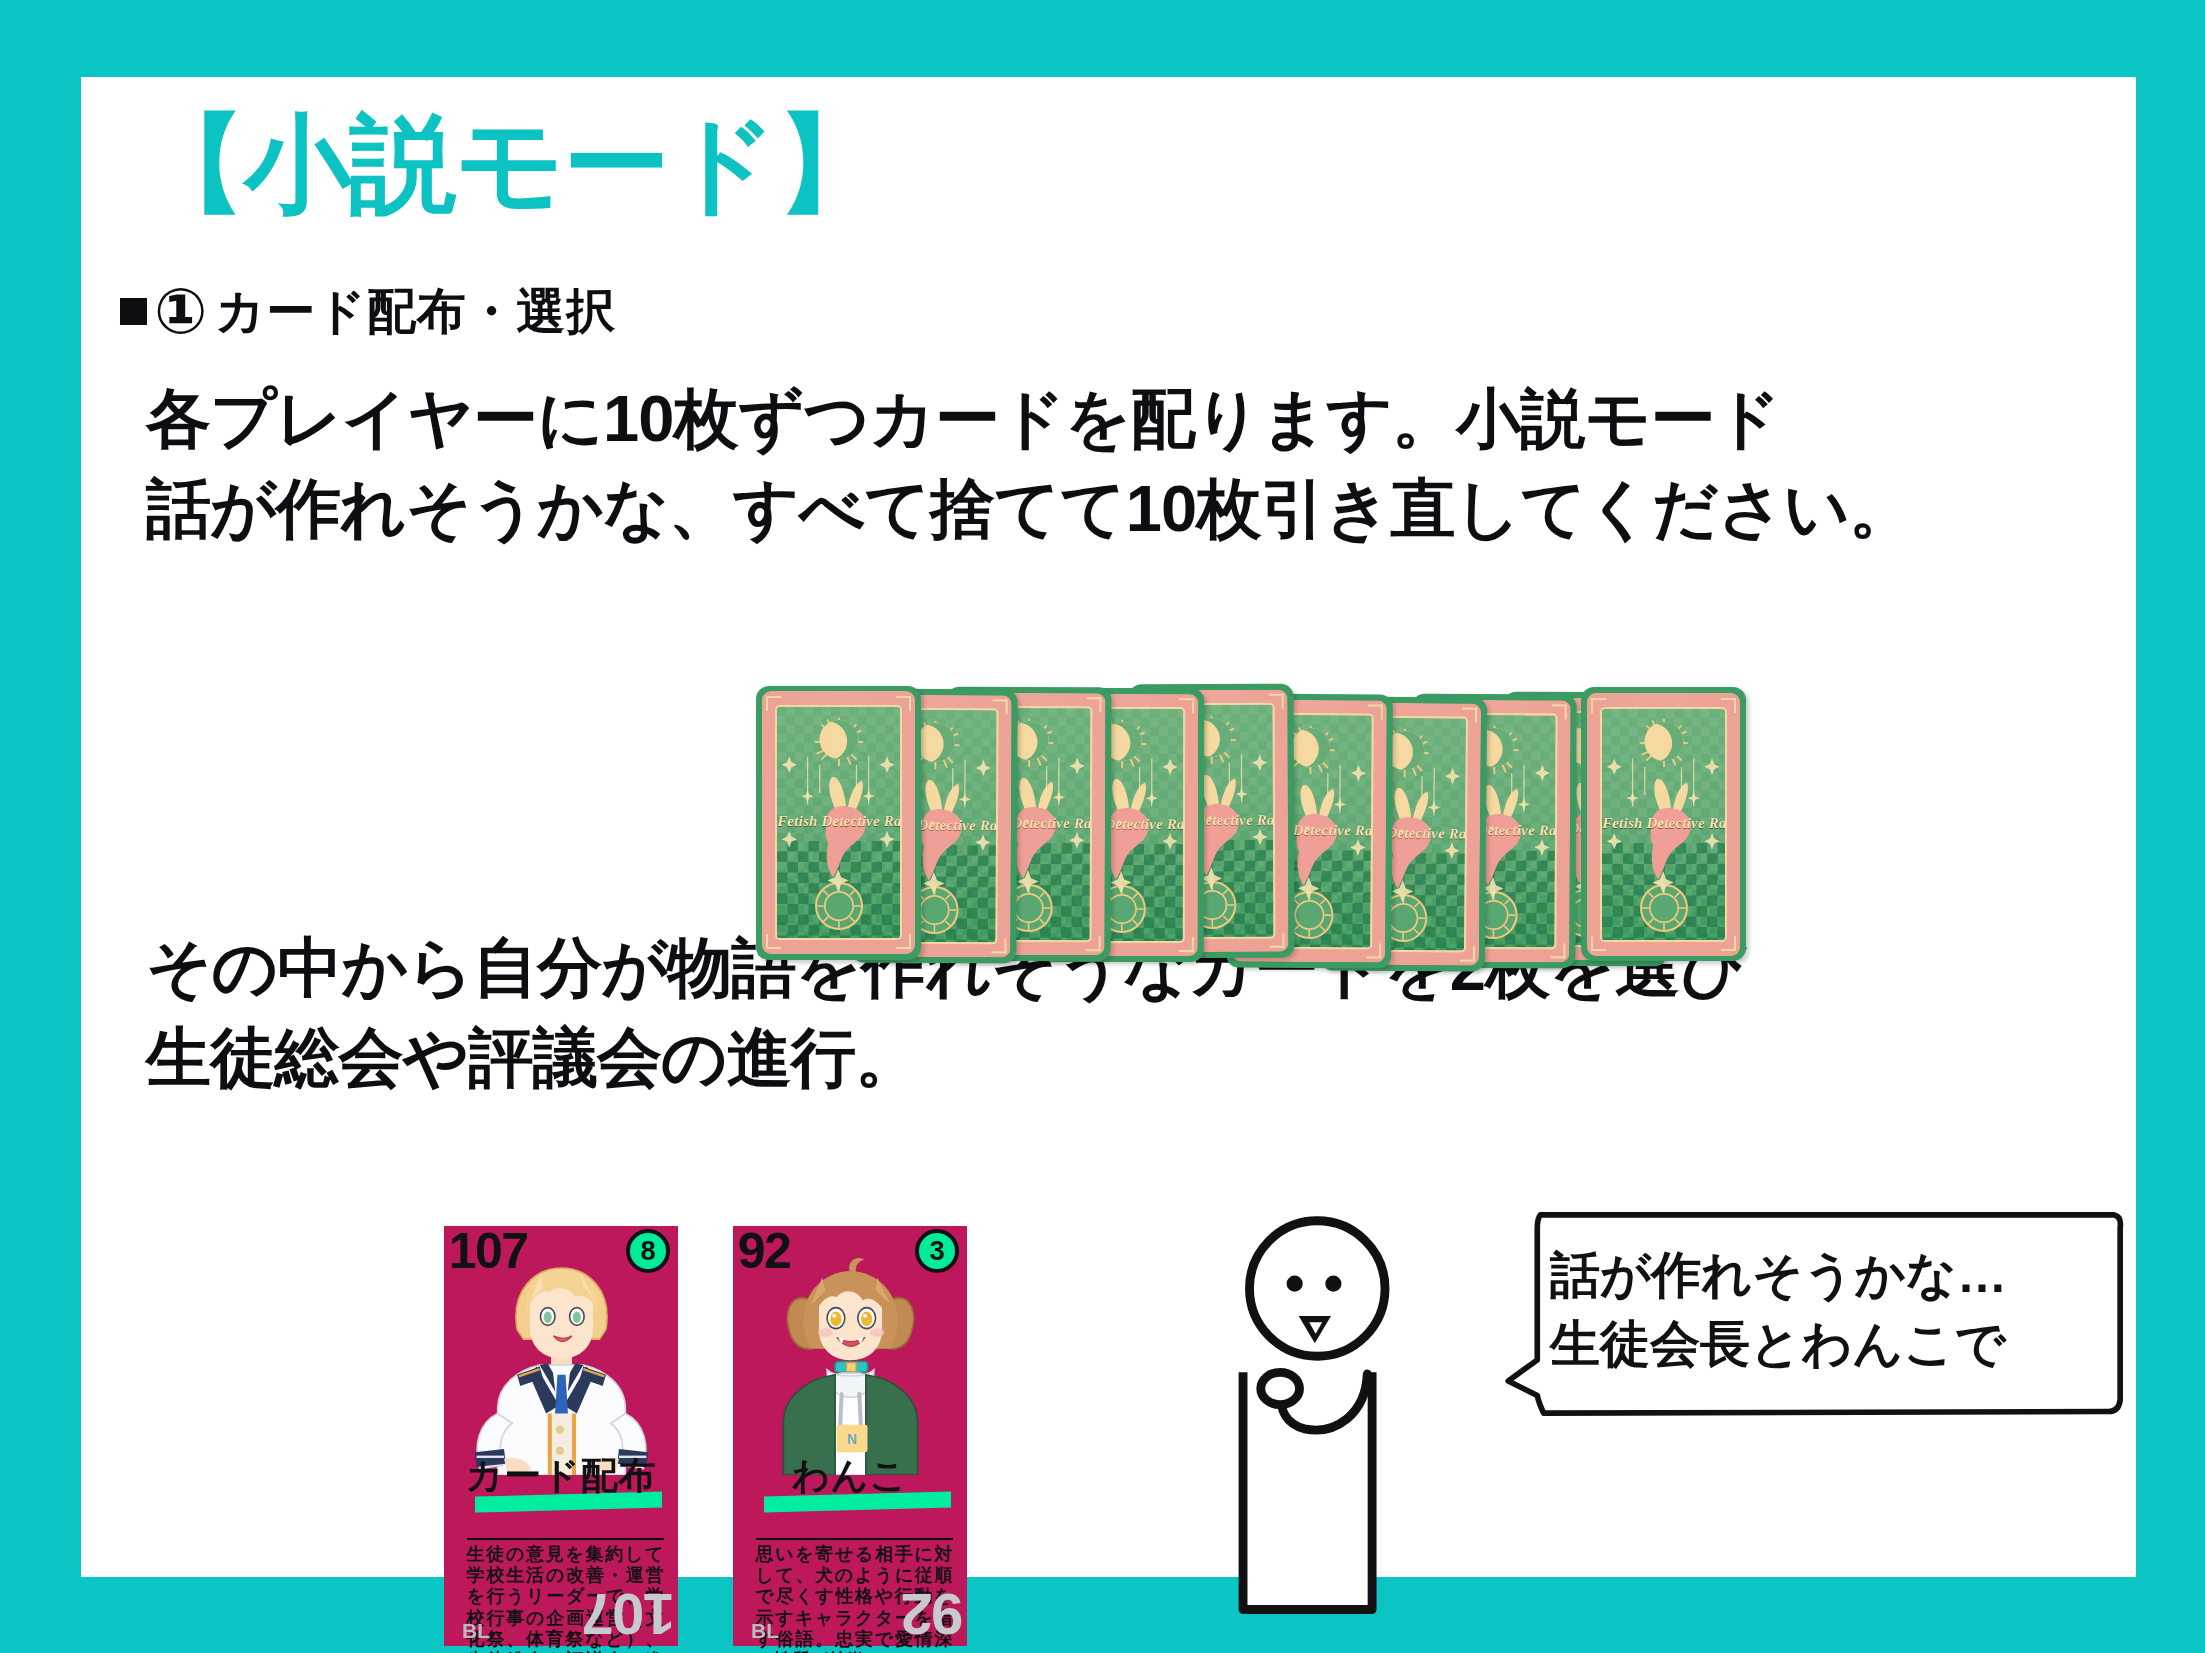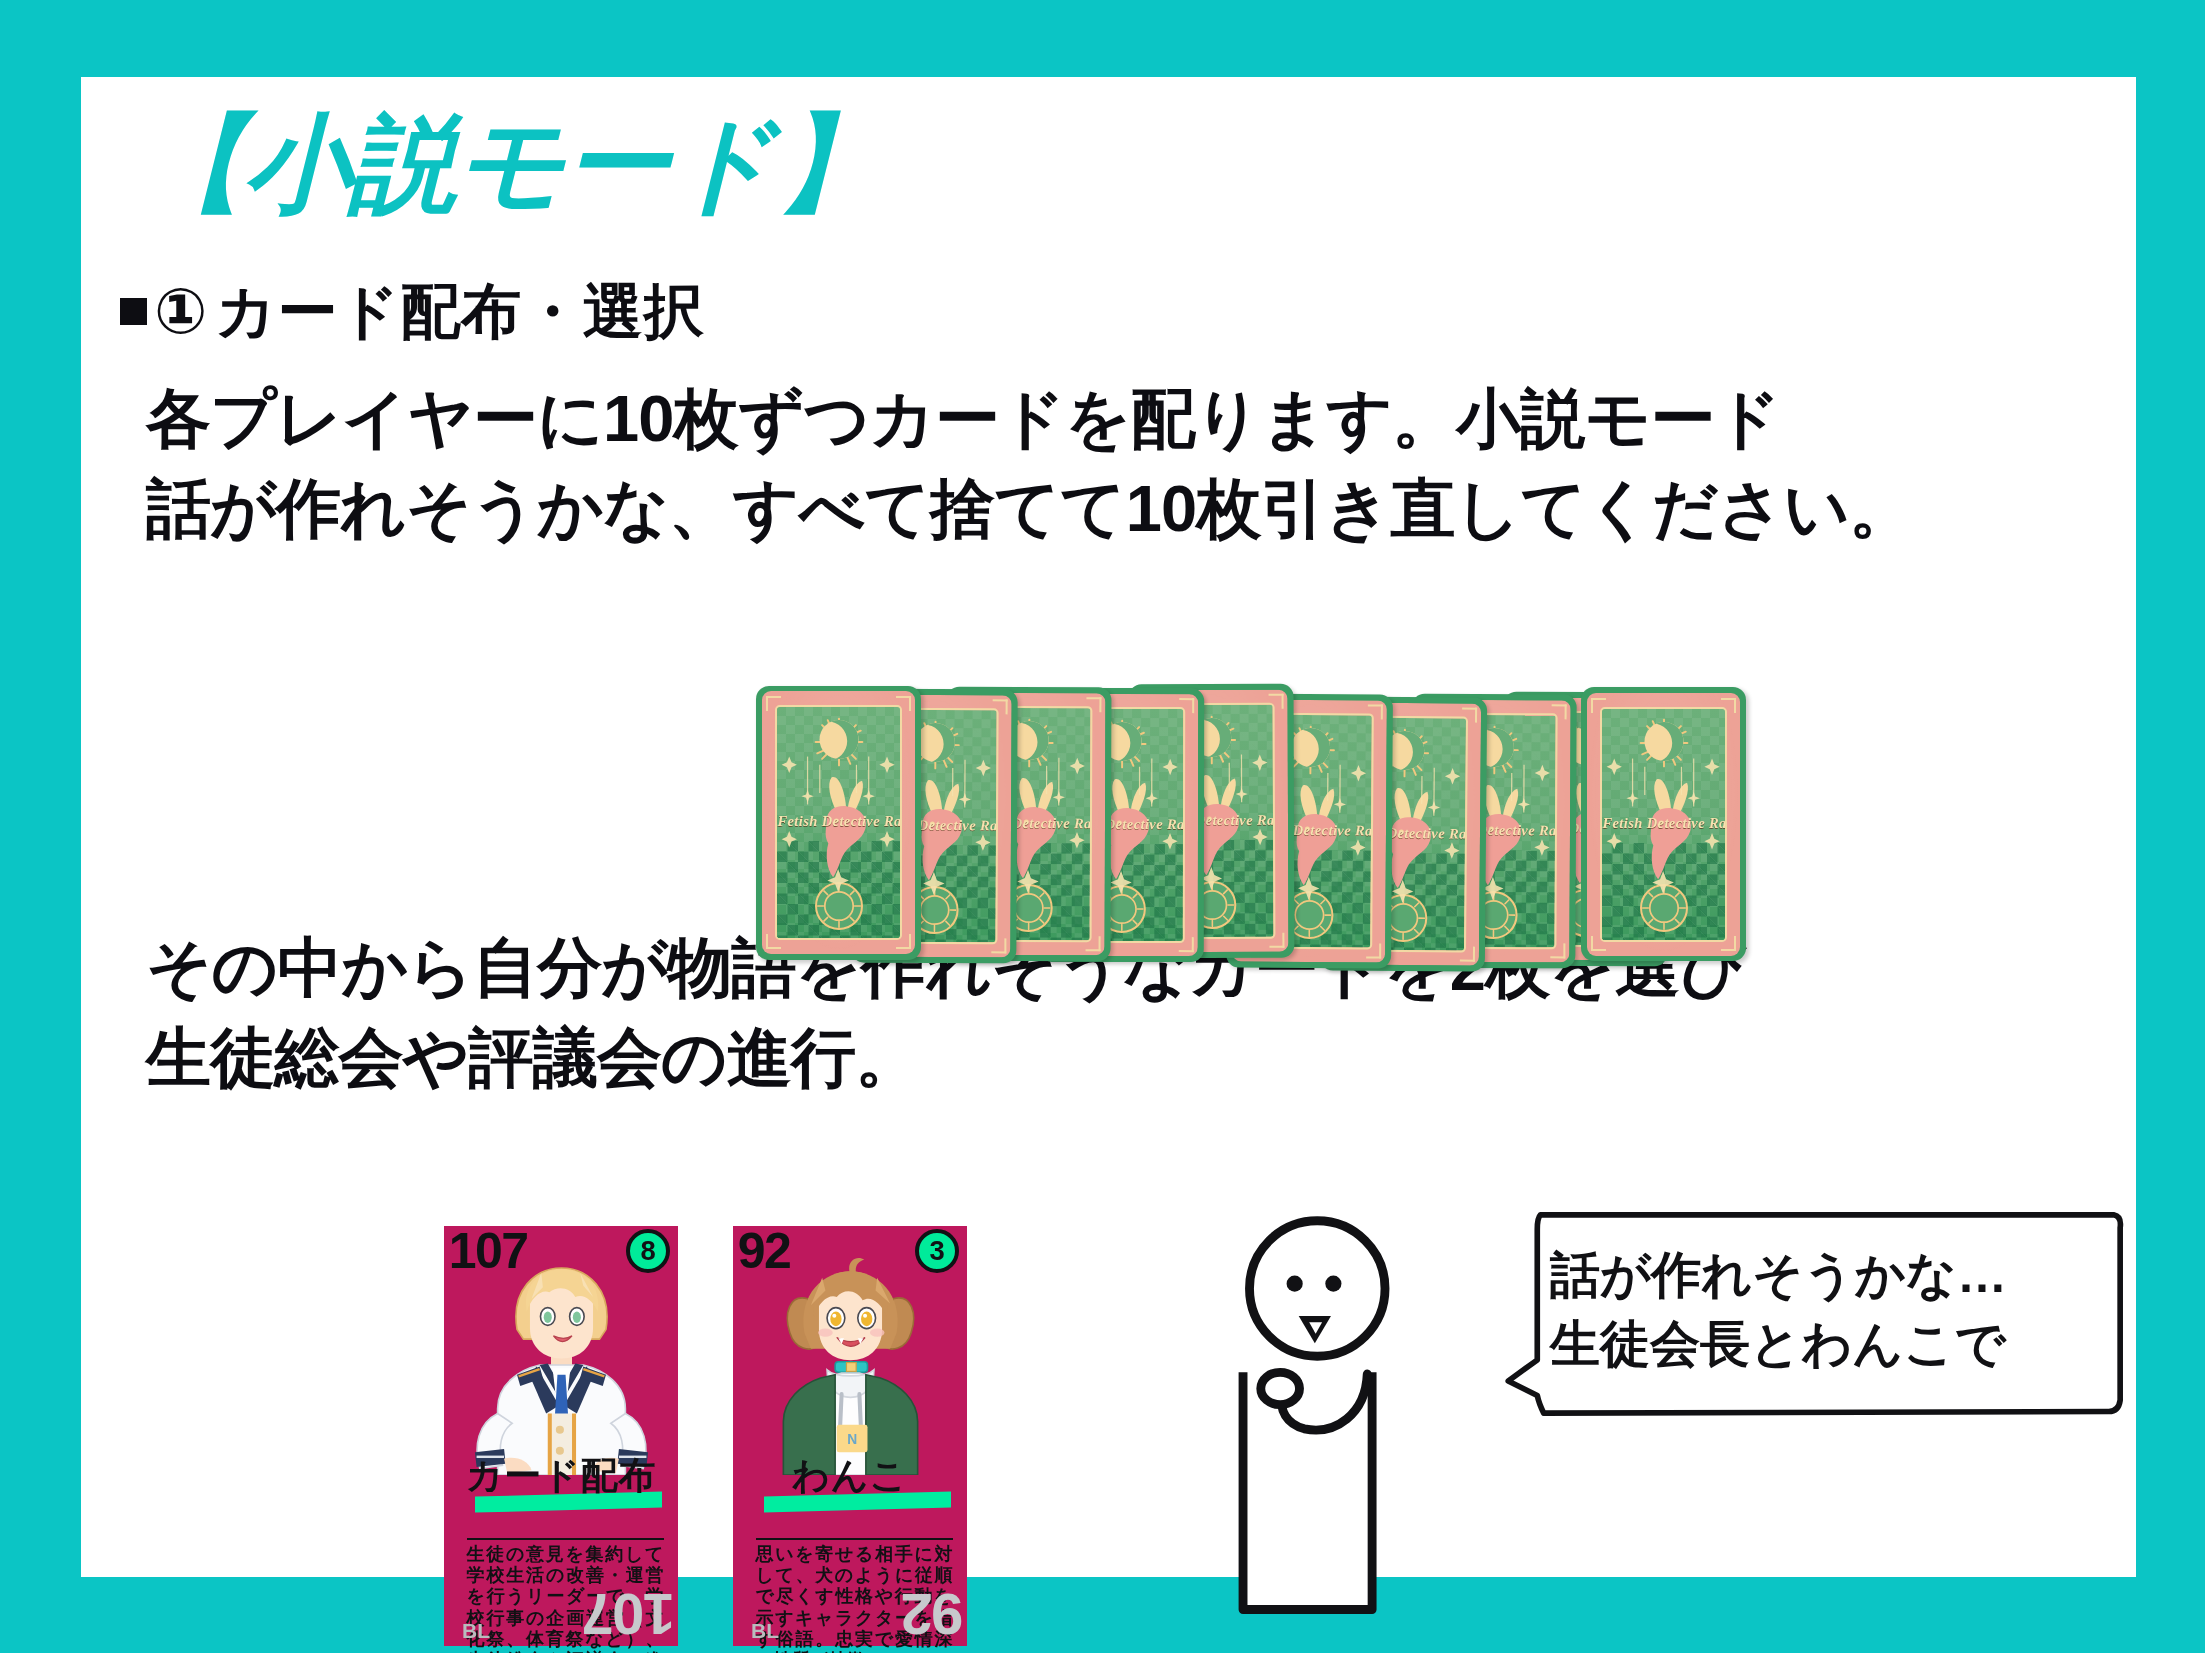--- a/index.html
+++ b/index.html
@@ -28,21 +28,20 @@
   .title {
     position: absolute;
     left: 58px;
     top: 34px;
     font-size: 107px;
     line-height: 1.0;
     font-weight: 700;
     color: #0cc2c2;
     letter-spacing: -1.6px;
     white-space: nowrap;
-    font-style: italic;
   }
 
   
   .heading-row {
     position: absolute;
     left: 39px;
     top: 203px;
     display: flex;
     align-items: center;
     white-space: nowrap;
@@ -55,21 +54,21 @@
     flex: 0 0 auto;
   }
   .heading-num {
     font-size: 63px;
     font-weight: 700;
     color: #0d0d12;
     line-height: 1;
     margin-right: 8px;
   }
   .heading-text {
-    font-size: 60px;
+    font-size: 49px;
     font-weight: 700;
     color: #0d0d12;
     line-height: 1;
     letter-spacing: 0.8px;
   }
 
   .para {
     position: absolute;
     font-size: 65px;
     font-weight: 700;

